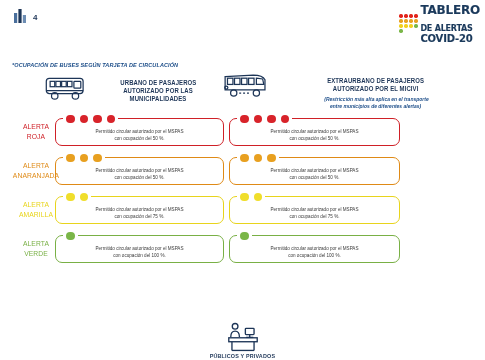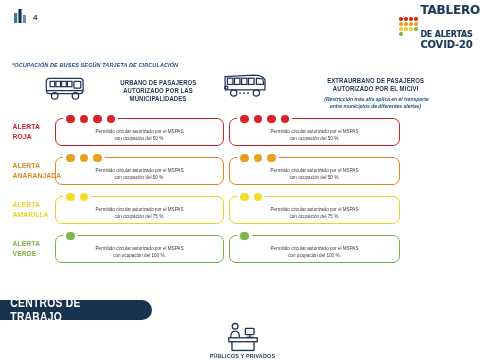--- a/index.html
+++ b/index.html
@@ -20,21 +20,21 @@
   .logo{position:absolute;right:5px;top:4px;display:flex;align-items:center;gap:2px;}
   .logo-dots{display:grid;grid-template-columns:repeat(4,4px);grid-auto-rows:4px;gap:1px;}
   .logo-dots i{display:block;width:3.4px;height:3.4px;border-radius:50%;}
   .logo-text{display:flex;flex-direction:column;line-height:1;}
   .logo-text span{
     font-family:"DejaVu Sans",sans-serif;
     font-weight:bold;color:#1b3a5c;letter-spacing:-0.2px;
     -webkit-text-stroke:0.15px #1b3a5c;
   }
   .lt1{font-size:12px;}
-  .lt2{font-size:8px;margin-top:15px;}
+  .lt2{font-size:8px;margin-top:9px;}
   .lt3{font-size:10px;margin-top:0.5px;}
 
   
   .banner{
     position:absolute;left:0;height:20px;background:#17334f;
     border-top-right-radius:11px;border-bottom-right-radius:11px;
     display:flex;align-items:center;
   }
   .banner-label{
     color:#ffffff;font-size:12px;font-weight:bold;letter-spacing:0.3px;
@@ -57,21 +57,21 @@
   .col-note{
     font-size:5.3px;font-weight:bold;font-style:italic;color:#1d4e89;text-align:center;
     margin-top:3px;line-height:1.35;transform:scaleX(0.94);transform-origin:center;
   }
 
   
   .rows{position:absolute;left:0;top:112px;width:485px;}
   .row{position:relative;height:39px;}
   .alert-label{
     position:absolute;left:10px;top:50%;transform:translateY(-50%);
-    width:52px;font-size:7.5px;font-weight:bold;line-height:1.35;
+    width:52px;text-align:center;font-size:7.5px;font-weight:normal;line-height:1.35;
     letter-spacing:0.1px;
   }
   .alert-label span{display:block;transform:scaleX(0.9);}
 
   .card{
     position:absolute;top:6px;height:28px;border:1.4px solid #ccc;border-radius:7px;
     box-sizing:border-box;
   }
   .card.left{left:55px;width:169px;}
   .card.right{left:229px;width:171px;}
@@ -284,23 +284,20 @@
             <i style="background: rgb(122, 182, 72);"></i>
           </div>
           <div class="card-text">
             <div>Permitido circular autorizado por el MSPAS</div>
             <div>con ocupación del 100 %.</div>
           </div>
         </div>
       </div>
     </div>
 
-  <div class="banner" style="top:300px;width:152px;">
-    <div class="banner-label">CENTROS DE TRABAJO</div>
-  </div>
 
   <div class="work-icon" style="top:322px;">
     <svg width="38" height="30" viewBox="0 0 48 38">
       <g fill="none" stroke="#1d3557" stroke-width="1.7">
         <circle cx="14" cy="5.5" r="3.6"></circle>
         <path d="M8.5 19 Q8.5 11.5 14 11.5 Q19.5 11.5 19.5 19"></path>
         <rect x="27" y="8" width="11" height="8" rx="1"></rect>
         <line x1="32.5" y1="16" x2="32.5" y2="19"></line>
         <line x1="28" y1="19.5" x2="37" y2="19.5"></line>
         <rect x="6" y="20" width="36" height="5"></rect>

